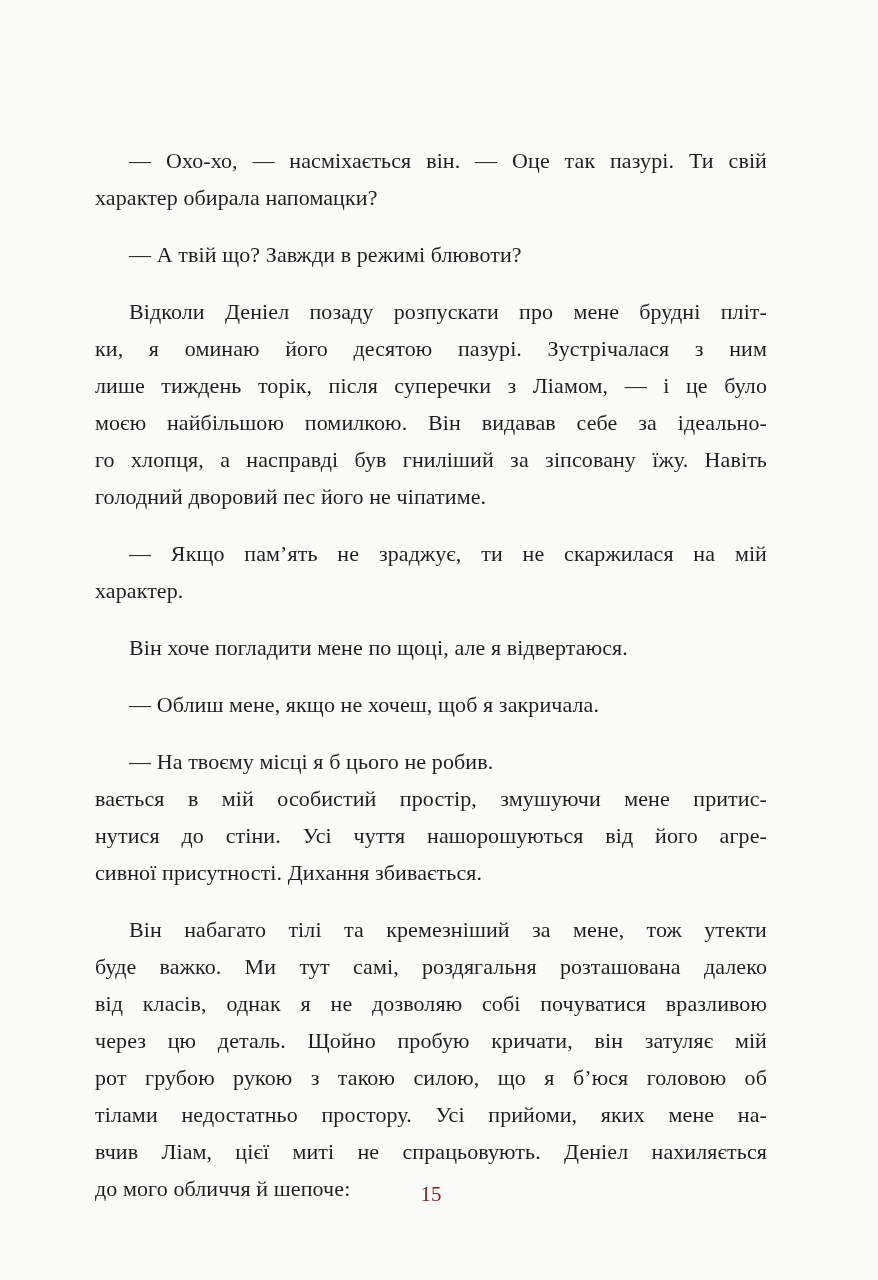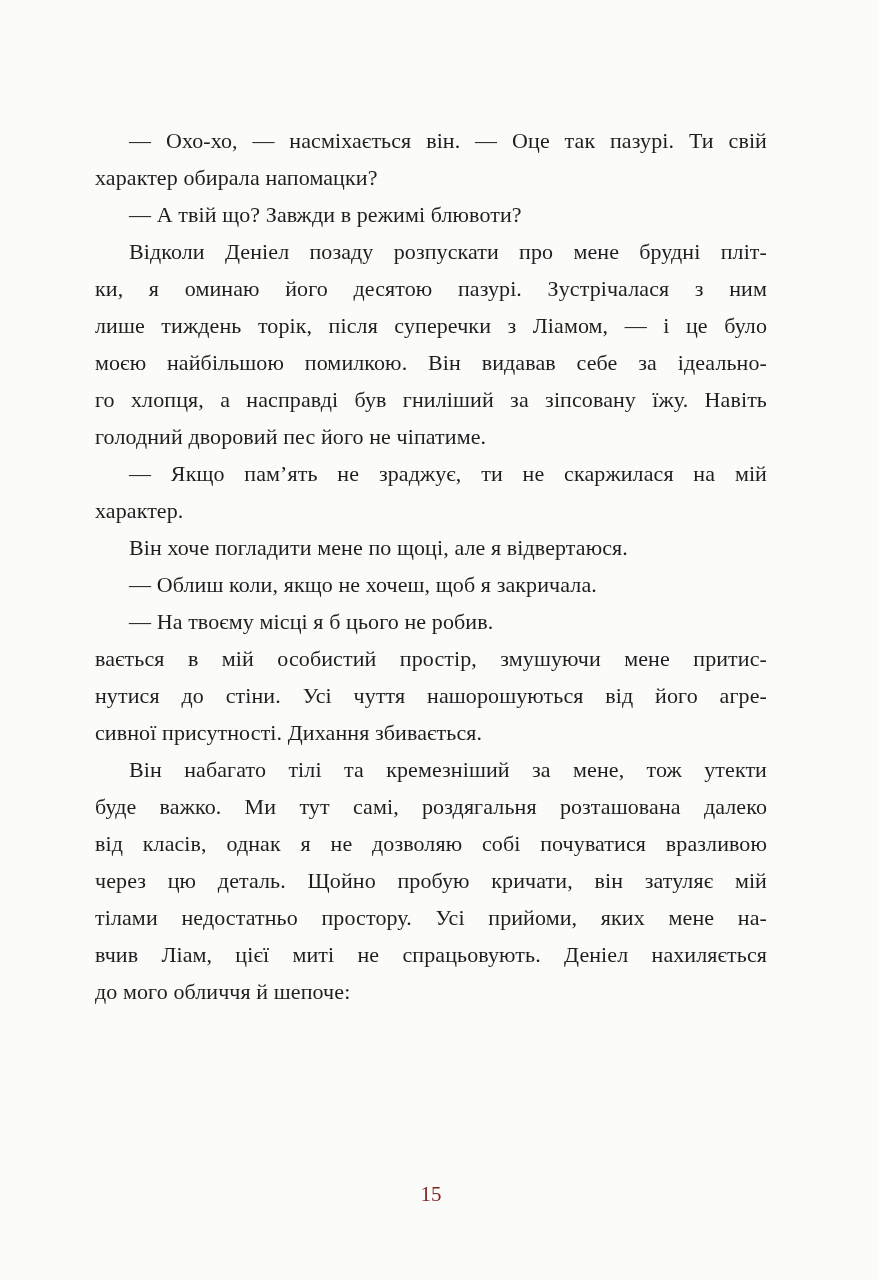--- a/index.html
+++ b/index.html
@@ -26,20 +26,21 @@
   }
   .line {
     text-align: justify;
     text-align-last: justify;
   }
   .line.last {
     text-align-last: left;
   }
   .line.first {
     padding-left: 34px;
+    margin-top: 20px;
   }
   .page-number {
     position: absolute;
     left: 95px;
     top: 1182px;
     width: 672px;
     text-align: center;
     font-size: 21px;
     color: #7f1d1d;
   }
@@ -55,28 +56,29 @@
         <div class="line first last">— А твій що? Завжди в режимі блювоти?</div>
         <div class="line first">Відколи Деніел позаду розпускати про мене брудні пліт-</div>
         <div class="line">ки, я оминаю його десятою пазурі. Зустрічалася з ним</div>
         <div class="line">лише тиждень торік, після суперечки з Ліамом, — і це було</div>
         <div class="line">моєю найбільшою помилкою. Він видавав себе за ідеально-</div>
         <div class="line">го хлопця, а насправді був гниліший за зіпсовану їжу. Навіть</div>
         <div class="line last">голодний дворовий пес його не чіпатиме.</div>
         <div class="line first">— Якщо пам’ять не зраджує, ти не скаржилася на мій</div>
         <div class="line last">характер.</div>
         <div class="line first last">Він хоче погладити мене по щоці, але я відвертаюся.</div>
-        <div class="line first last">— Облиш коли, якщо не хочеш, щоб я закричала.</div>
+        <div class="line first last">— Облиш мене, якщо не хочеш, щоб я закричала.</div>
         <div class="line first last">— На твоєму місці я б цього не робив.</div>
         <div class="line">вається в мій особистий простір, змушуючи мене притис-</div>
         <div class="line">нутися до стіни. Усі чуття нашорошуються від його агре-</div>
         <div class="line last">сивної присутності. Дихання збивається.</div>
         <div class="line first">Він набагато тілі та кремезніший за мене, тож утекти</div>
         <div class="line">буде важко. Ми тут самі, роздягальня розташована далеко</div>
         <div class="line">від класів, однак я не дозволяю собі почуватися вразливою</div>
         <div class="line">через цю деталь. Щойно пробую кричати, він затуляє мій</div>
+        <div class="line">рот грубою рукою з такою силою, що я б’юся головою об</div>
         <div class="line">тілами недостатньо простору. Усі прийоми, яких мене на-</div>
         <div class="line">вчив Ліам, цієї миті не спрацьовують. Деніел нахиляється</div>
         <div class="line last">до мого обличчя й шепоче:</div>
       </div>
   </div>
   <div class="page-number">15</div>
 </div>
 
 </body></html>

